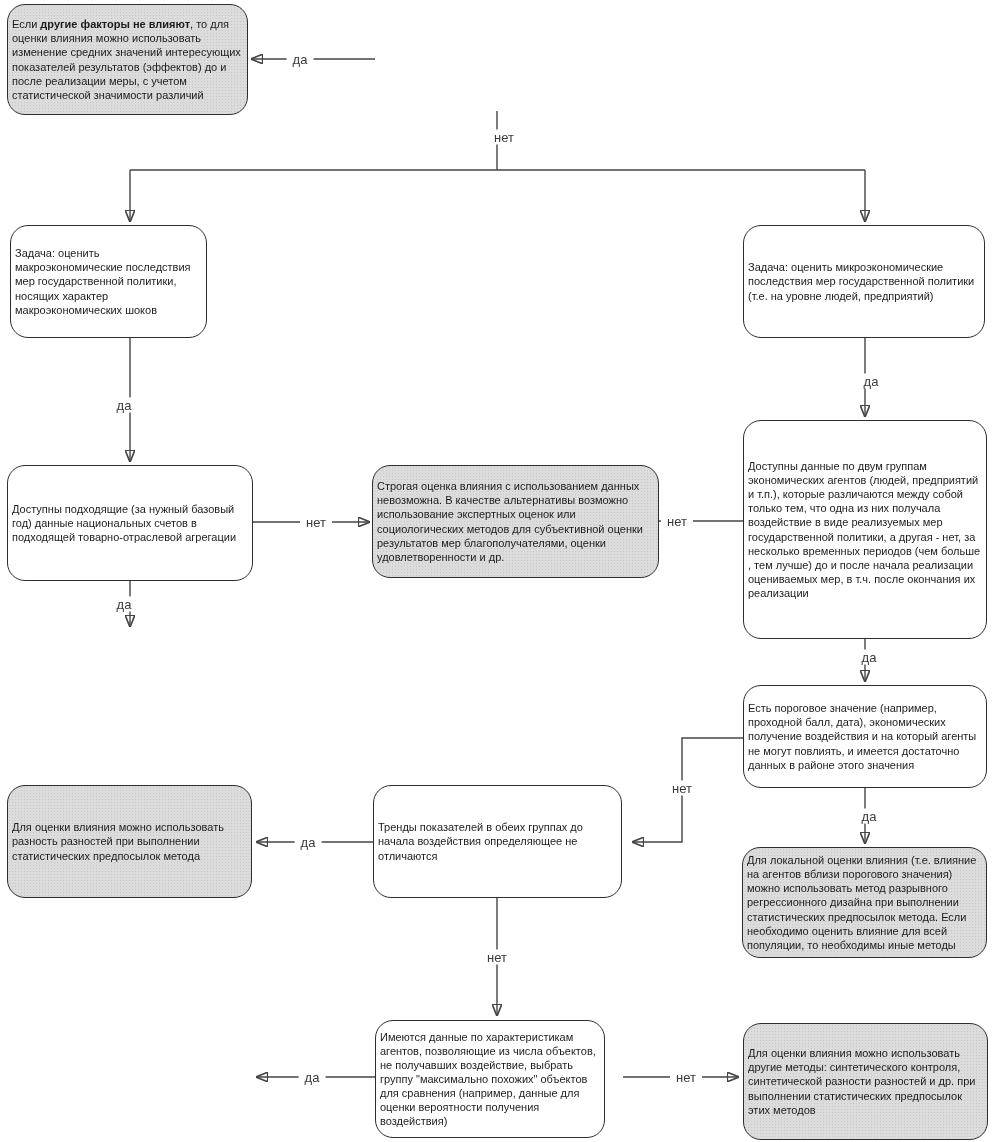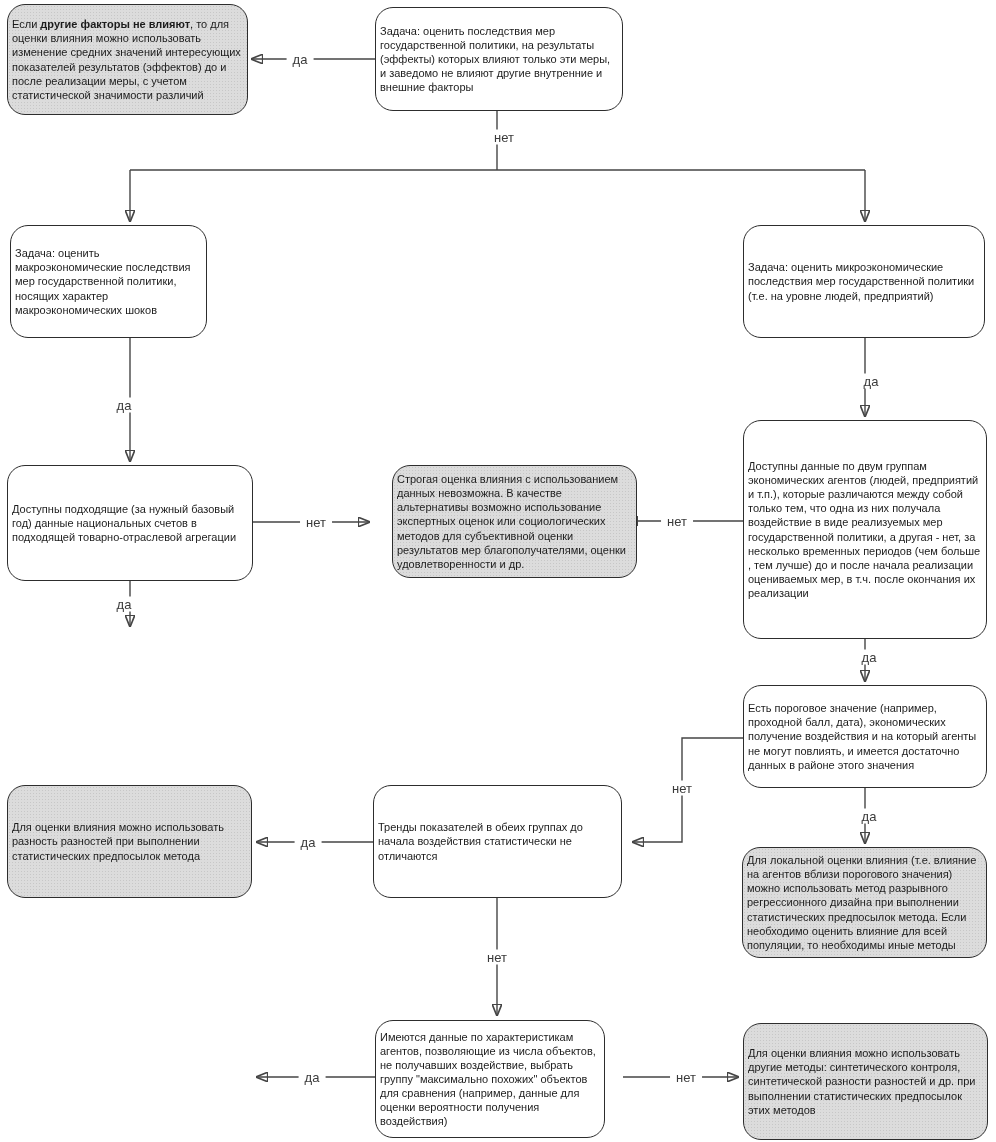--- a/index.html
+++ b/index.html
@@ -59,51 +59,48 @@
     <path d="M373 842 L257 842" marker-end="url(#arrow)"></path>
     <path d="M497 898 L497 1015" marker-end="url(#arrow)"></path>
     <path d="M375 1077 L257 1077" marker-end="url(#arrow)"></path>
     <path d="M623 1077 L738 1077" marker-end="url(#arrow)"></path>
   </svg>
 
   <div class="node shaded" style="left: 7px; top: 4px; width: 241px; height: 111px; border-color: rgb(45, 45, 45); background-color: rgb(220, 220, 220);">
     <span><span>Если </span><b>другие факторы не влияют</b><span>, то для оценки влияния можно использовать изменение средних значений интересующих показателей результатов (эффектов) до и после реализации меры, с учетом статистической значимости различий</span></span>
   </div>
 
-  <div class="node plain" style="left: 375px; top: 7px; width: 248px; height: 104px; border-color: rgb(45, 45, 45); background-color: rgb(255, 255, 255);">
-    <span>Задача: оценить последствия мер государственной политики, на результаты (эффекты) которых влияют только эти меры, и заведомо не влияют другие внутренние и внешние факторы</span>
-  </div>
 
   <div class="node plain" style="left: 10px; top: 225px; width: 197px; height: 113px; border-color: rgb(45, 45, 45); background-color: rgb(255, 255, 255);">
     <span>Задача: оценить макроэкономические последствия мер государственной политики, носящих характер макроэкономических шоков</span>
   </div>
 
   <div class="node plain" style="left: 743px; top: 225px; width: 242px; height: 113px; border-color: rgb(45, 45, 45); background-color: rgb(255, 255, 255);">
     <span>Задача: оценить микроэкономические последствия мер государственной политики (т.е. на уровне людей, предприятий)</span>
   </div>
 
   <div class="node plain" style="left: 7px; top: 465px; width: 246px; height: 116px; border-color: rgb(45, 45, 45); background-color: rgb(255, 255, 255);">
     <span>Доступны подходящие (за нужный базовый год) данные национальных счетов в подходящей товарно-отраслевой агрегации</span>
   </div>
 
-  <div class="node shaded" style="left: 392px; top: 465px; width: 245px; height: 113px; border-color: rgb(45, 45, 45); background-color: rgb(220, 220, 220);">
+  <div class="node shaded" style="left: 372px; top: 465px; width: 287px; height: 113px; border-color: rgb(45, 45, 45); background-color: rgb(220, 220, 220);">
     <span>Строгая оценка влияния с использованием данных невозможна. В качестве альтернативы возможно использование экспертных оценок или социологических методов для субъективной оценки результатов мер благополучателями, оценки удовлетворенности и др.</span>
   </div>
 
   <div class="node plain" style="left: 743px; top: 420px; width: 244px; height: 219px; border-color: rgb(45, 45, 45); background-color: rgb(255, 255, 255);">
     <span>Доступны данные по двум группам экономических агентов (людей, предприятий и т.п.), которые различаются между собой только тем, что одна из них получала воздействие в виде реализуемых мер государственной политики, а другая - нет, за несколько временных периодов (чем больше , тем лучше) до и после начала реализации оцениваемых мер, в т.ч. после окончания их реализации</span>
   </div>
 
 
   <div class="node plain" style="left: 743px; top: 685px; width: 244px; height: 103px; border-color: rgb(45, 45, 45); background-color: rgb(255, 255, 255);">
     <span>Есть пороговое значение (например, проходной балл, дата), экономических получение воздействия и на который агенты не могут повлиять, и имеется достаточно данных в районе этого значения</span>
   </div>
 
   <div class="node plain" style="left: 373px; top: 785px; width: 249px; height: 113px; border-color: rgb(45, 45, 45); background-color: rgb(255, 255, 255);">
-    <span>Тренды показателей в обеих группах до начала воздействия статистически не отличаются</span>
+    <span>Тренды показателей в обеих группах до начала воздействия определяющее не отличаются</span>
   </div>
 
   <div class="node shaded" style="left: 7px; top: 785px; width: 245px; height: 113px; border-color: rgb(45, 45, 45); background-color: rgb(220, 220, 220);">
     <span>Для оценки влияния можно использовать разность разностей при выполнении статистических предпосылок метода</span>
   </div>
 
   <div class="node shaded" style="left: 742px; top: 847px; width: 245px; height: 111px; border-color: rgb(45, 45, 45); background-color: rgb(220, 220, 220);">
     <span>Для локальной оценки влияния (т.е. влияние на агентов вблизи порогового значения) можно использовать метод разрывного регрессионного дизайна при выполнении статистических предпосылок метода. Если необходимо оценить влияние для всей популяции, то необходимы иные методы</span>
   </div>
 

